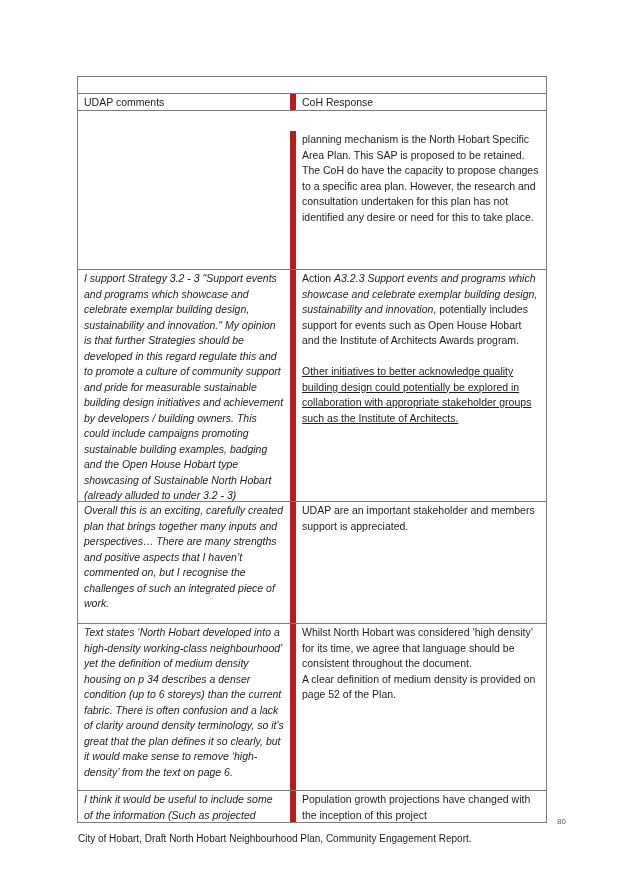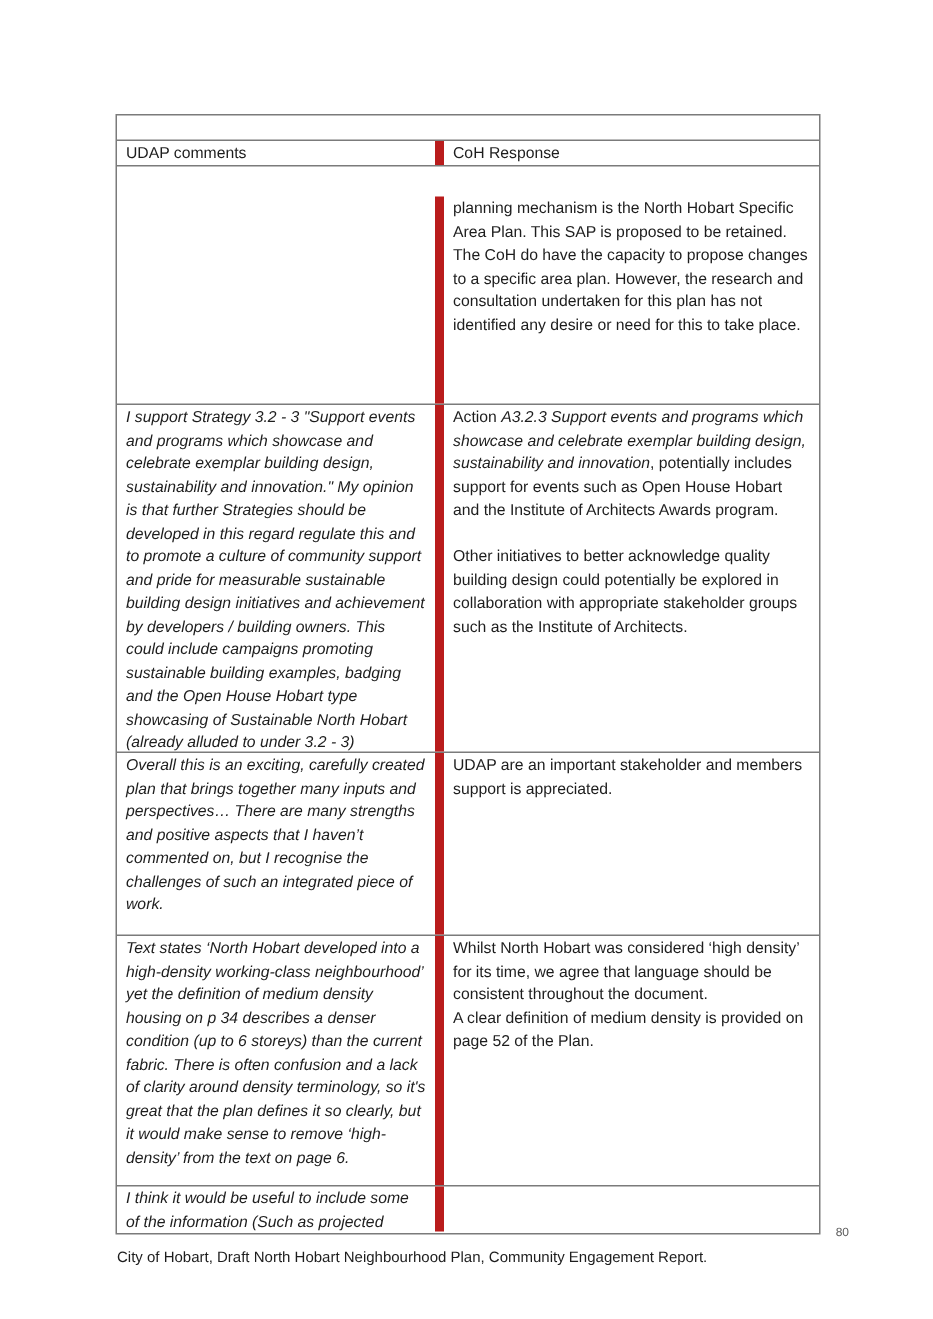--- a/index.html
+++ b/index.html
@@ -26,35 +26,35 @@
     box-sizing:border-box;
     border-bottom:1px solid #7b7b7b;
   }
   .trow:last-child{border-bottom:none;}
   .row-title{height:17px;}
   .row-head{height:17px;}
   .r1{height:139px;margin-top:20px;}
   .r2{height:232px;}
   .r3{height:122px;}
   .r4{height:167px;}
-  .r5{height:31px;flex-direction:column;}
+  .r5{height:31px;}
   .cell{
     box-sizing:border-box;
     padding:1px 6px 0 6px;
     overflow:hidden;
   }
   .cell.full{width:100%;margin-top:28px;}
   .cell.c-left{
     width:218px;
     border-right:6px solid #b91c1c;
   }
   .cell.c-right{flex:1;}
   .italic{font-style:italic;}
   .cell p{margin:0;}
-  .cell p.gap{margin-top:15.5px;}
+  .cell p.gap{margin-top:15.5px;text-decoration:underline;}
   .page-number{
     position:absolute;
     top:817px;
     right:56px;
     font-size:8px;
     color:#5a5a5a;
   }
   .footer-line{
     position:absolute;
     left:78px;

